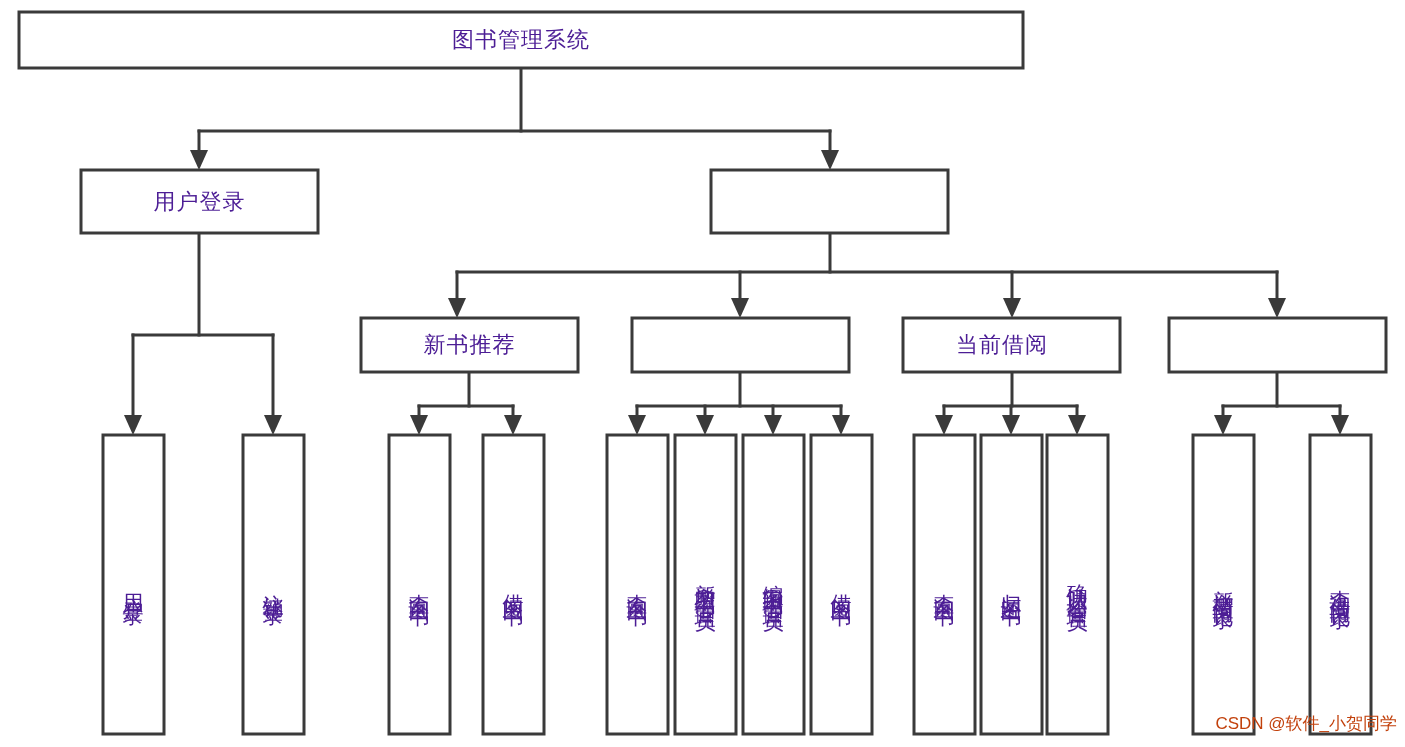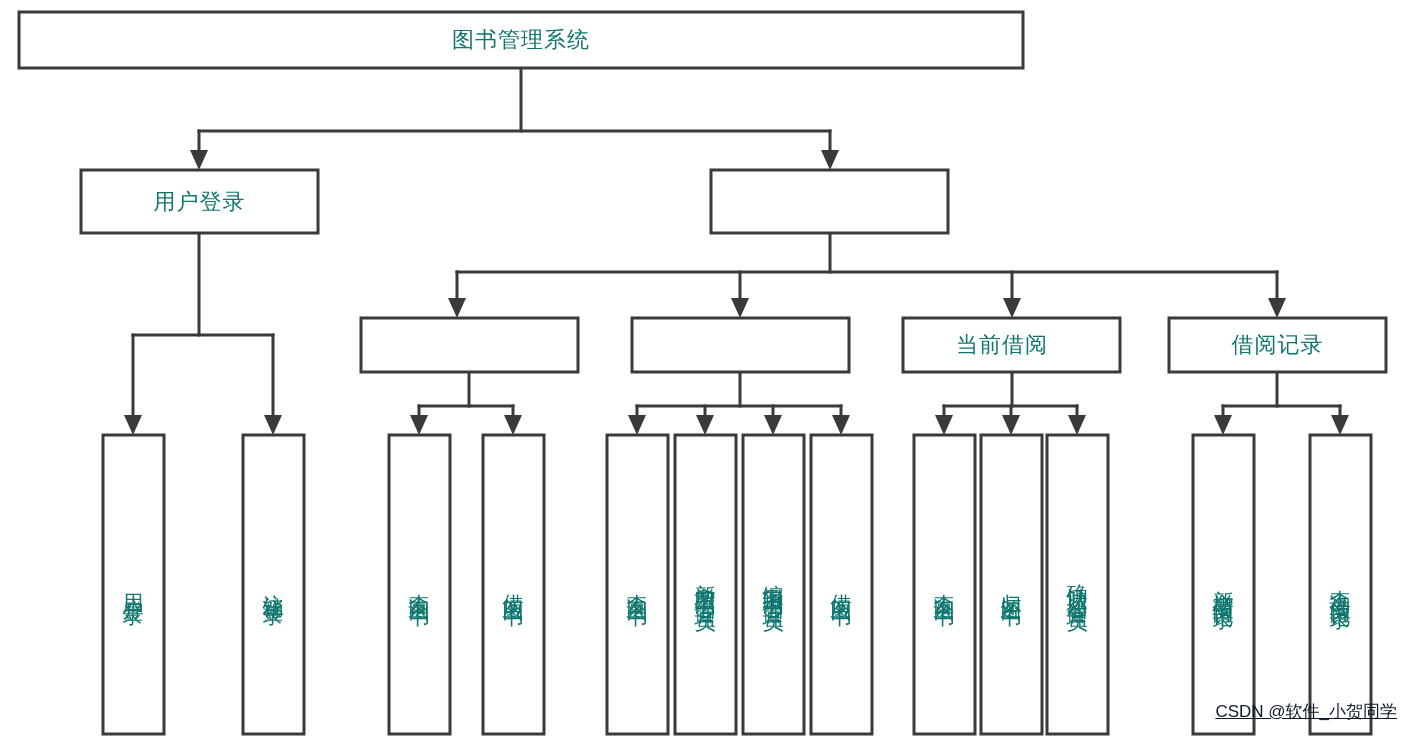--- a/index.html
+++ b/index.html
@@ -10,42 +10,41 @@
   }
   #stage{position:relative;width:1405px;height:747px;background:#fff;}
   svg#diagram{position:absolute;left:0;top:0;width:1405px;height:747px;}
   .node-box{fill:#ffffff;stroke:#3a3a3a;stroke-width:3;}
   .link-line{stroke:#3a3a3a;stroke-width:3;fill:none;stroke-linecap:square;}
   .arrow-head{fill:#3a3a3a;stroke:none;}
 
   .node-label{
     position:absolute;
     display:flex;align-items:center;justify-content:center;
-    color:#0f766e;
+    color:#4c1d95;
     font-family:"Liberation Sans","DejaVu Sans",sans-serif;
     letter-spacing:1px;
     white-space:nowrap;
     pointer-events:none;
   }
   .label-h{font-size:22px;}
   .label-v{
     writing-mode:vertical-rl;
     text-orientation:upright;
     font-size:21px;
     letter-spacing:4px;
     line-height:1;
   }
   .watermark{
     position:absolute;
-    right:8px;bottom:24px;
+    right:8px;bottom:12px;
     font-size:17px;
-    color:#0f172a;
+    color:#c2410c;
     font-family:"Liberation Sans","DejaVu Sans",sans-serif;
     white-space:nowrap;
-    text-decoration:underline;
   }
 </style>
 </head>
 <body>
 
 <div id="stage">
 
   <svg id="diagram" viewBox="0 0 1405 747">
 
     <g>
@@ -147,22 +146,22 @@
     <rect class="node-box" x="1047" y="435" width="61" height="299"></rect>
 
     <rect class="node-box" x="1193" y="435" width="61" height="299"></rect>
     <rect class="node-box" x="1310" y="435" width="61" height="299"></rect>
   </svg>
 
   <div class="node-label label-h" style="left:19px;top:12px;width:1004px;height:56px;">图书管理系统</div>
 
   <div class="node-label label-h" style="left:81px;top:170px;width:237px;height:63px;">用户登录</div>
 
+  <div class="node-label label-h" style="left:361px;top:318px;width:217px;height:54px;">新书推荐</div>
   <div class="node-label label-h" style="left:903px;top:318px;width:198px;height:54px;">当前借阅</div>
-  <div class="node-label label-h" style="left:1169px;top:318px;width:217px;height:54px;">借阅记录</div>
 
   <div class="node-label label-v" style="left:103px;top:435px;width:61px;height:299px;">用户登录</div>
   <div class="node-label label-v" style="left:243px;top:435px;width:61px;height:299px;">注销登录</div>
 
   <div class="node-label label-v" style="left:389px;top:435px;width:61px;height:299px;">查询图书</div>
   <div class="node-label label-v" style="left:483px;top:435px;width:61px;height:299px;">借阅图书</div>
 
   <div class="node-label label-v" style="left:607px;top:435px;width:61px;height:299px;">查询图书</div>
   <div class="node-label label-v" style="left:675px;top:435px;width:61px;height:299px;">新增图书（管理员）</div>
   <div class="node-label label-v" style="left:743px;top:435px;width:61px;height:299px;">编辑图书（管理员）</div>

